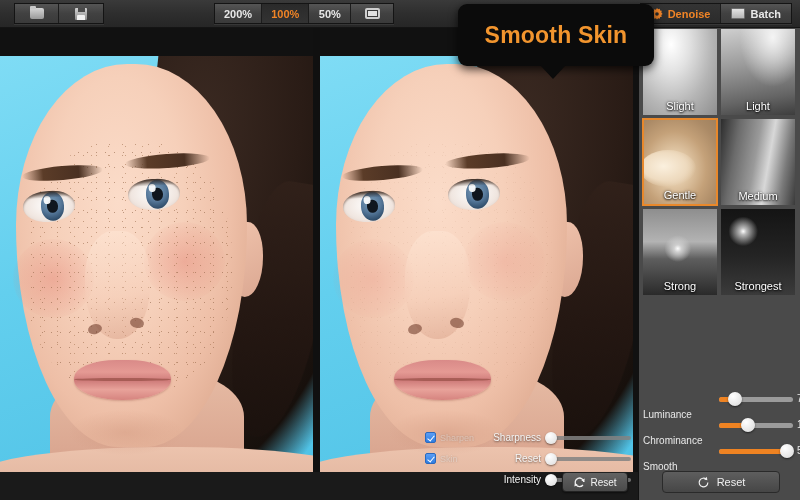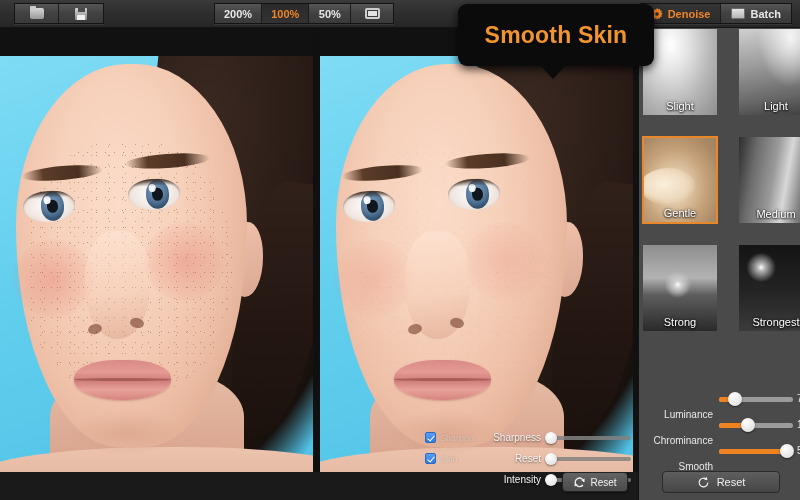--- a/index.html
+++ b/index.html
@@ -332,21 +332,21 @@
     width: 162px; height: 472px;
     background: #4a4a4a;
     border-left: 1px solid #111;
   }
   .presets {
     position: absolute; left: 3px; top: 0;
     width: 156px;
     display: grid;
     grid-template-columns: 76px 76px;
     grid-auto-rows: 88px;
-    gap: 20px;
+    gap: 2px;
   }
   .preset {
     position: relative;
     overflow: hidden;
     border: 1px solid transparent;
   }
   .preset.sel { border: 2px solid #e8882b; }
   .preset .thumb { position: absolute; inset: 0; }
   .preset .plabel {
     position: absolute; left: 0; right: 0; bottom: 3px;
@@ -397,21 +397,21 @@
     content:""; position:absolute; inset:0;
     background-image:
       radial-gradient(circle, rgba(255,255,255,0.5) 0.7px, transparent 1px),
       radial-gradient(circle, rgba(220,200,160,0.35) 0.6px, transparent 1px);
     background-size: 11px 9px, 6px 13px;
   }
 
   .sliders { position: absolute; left: 0; top: 358px; width: 162px; }
   .sl-row { position: relative; height: 26px; display: flex; align-items: center; }
   .sl-label {
-    position: absolute; left: 4px; width: 70px; text-align: right;
+    position: absolute; left: 4px; width: 70px; text-align: left;
     font-size: 10px; color: #e9e9e9; margin-top: 31px;
   }
   .sl-track {
     position: absolute; left: 80px; top: 11px;
     width: 74px; height: 5px;
     background: #9b9b9b; border-radius: 3px;
   }
   .sl-track .fill {
     position: absolute; left: 0; top: 0; height: 100%;
     background: #ef8322; border-radius: 3px;

